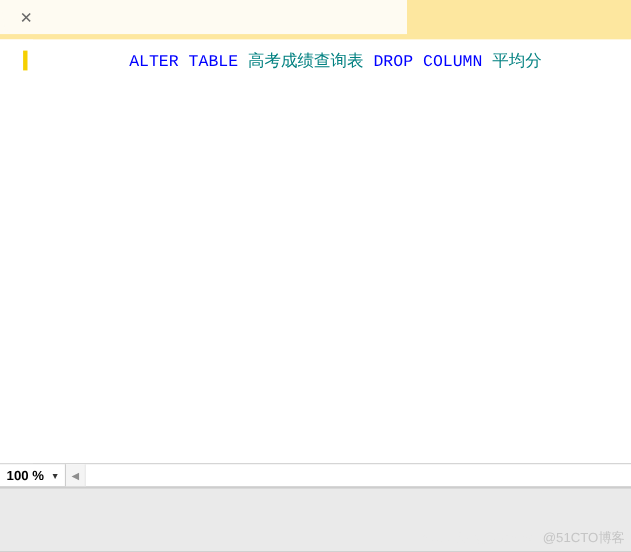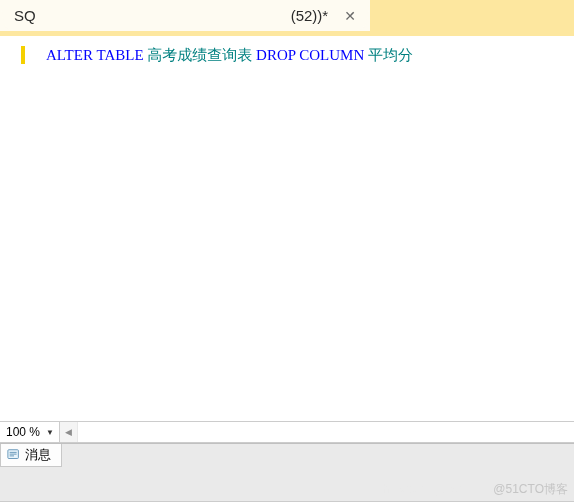--- a/index.html
+++ b/index.html
@@ -81,24 +81,25 @@
       position: absolute;
       left: 21px;
       top: 10px;
       width: 4px;
       height: 18px;
       background: #f5d000;
     }
     .code-content {
       flex: 1;
       padding: 10px 10px 10px 16px;
-      font-family: Liberation Serif, serif;
+      font-family: Liberation Mono, monospace;
       font-size: 15px;
       white-space: pre;
       color: #000;
+      text-align: center;
     }
     .sql-keyword { color: #0000ff; }
     .sql-ident { color: #008080; }
 
     .zoom-bar {
       height: 22px;
       display: flex;
       align-items: center;
       border-top: 1px solid #cccccc;
       border-bottom: 1px solid #cccccc;
@@ -106,20 +107,21 @@
       font-size: 12px;
       font-family: "Segoe UI", Arial, sans-serif;
     }
     .zoom-select {
       display: flex;
       align-items: center;
       padding: 0 2px 0 6px;
       height: 100%;
       border-right: 1px solid #cccccc;
       min-width: 60px;
+      font-weight: bold;
     }
     .zoom-value { flex: 1; }
     .zoom-dropdown {
       padding: 0 3px;
       color: #333;
       font-size: 8px;
       cursor: pointer;
     }
     .hscroll-left {
       width: 18px;
@@ -172,21 +174,20 @@
     }
     .watermark-faint { color: #eaeaea; }
   </style>
 </head>
 <body>
 
 <div class="header-band">
   <div class="tab">
     <div class="tab-shape"></div>
     <div class="tab-content">
-      <span class="tab-title"><span>SQ</span><span style="visibility:hidden">xxxxxxxxxxxxxxxxxxxxxxxxxxxxxxxxxx</span><span>(52))*</span></span>
       <span class="tab-close">✕</span>
     </div>
   </div>
 </div>
 
 <div class="editor-area">
   <div class="gutter">
     <div class="line-marker"></div>
   </div>
   <div class="code-content"><span class="sql-keyword">ALTER</span> <span class="sql-keyword">TABLE</span> <span class="sql-ident">高考成绩查询表</span> <span class="sql-keyword">DROP</span> <span class="sql-keyword">COLUMN</span> <span class="sql-ident">平均分</span></div>
@@ -194,28 +195,17 @@
 
 <div class="zoom-bar">
   <div class="zoom-select">
     <span class="zoom-value">100 %</span>
     <span class="zoom-dropdown">▼</span>
   </div>
   <div class="hscroll-left">◀</div>
 </div>
 
 <div class="messages-panel">
-  <div class="messages-tab">
-    <span class="msg-icon">
-      <svg viewBox="0 0 16 16" width="14" height="14">
-        <rect x="1" y="2" width="12" height="10" rx="1" fill="#e8f4fb" stroke="#5a8fb4" stroke-width="1"></rect>
-        <line x1="3" y1="5" x2="11" y2="5" stroke="#5a8fb4" stroke-width="1"></line>
-        <line x1="3" y1="7" x2="11" y2="7" stroke="#5a8fb4" stroke-width="1"></line>
-        <line x1="3" y1="9" x2="8" y2="9" stroke="#5a8fb4" stroke-width="1"></line>
-      </svg>
-    </span>
-    <span>消息</span>
-  </div>
 </div>
 
 <div class="watermark">
   <span class="watermark-faint">https://blog.csdn.net/</span><span>@51CTO博客</span>
 </div>
 
 </body></html>

